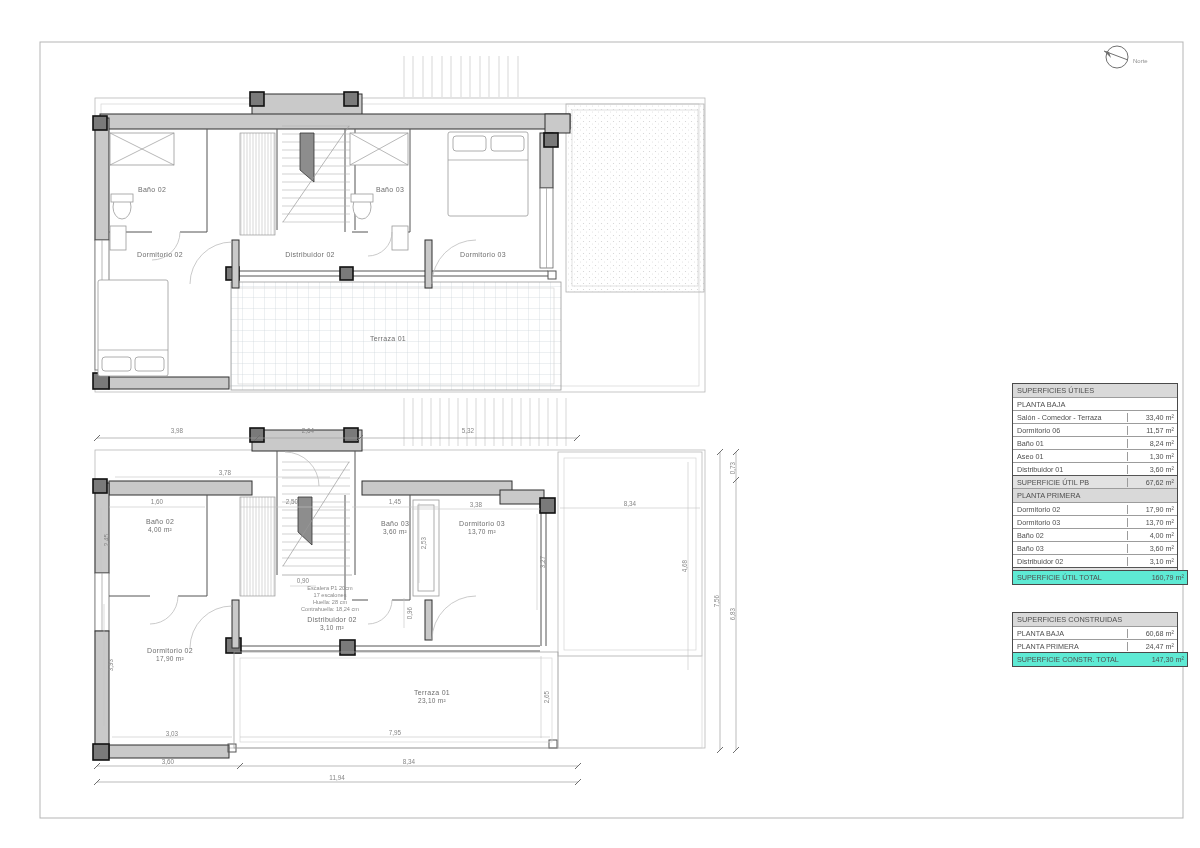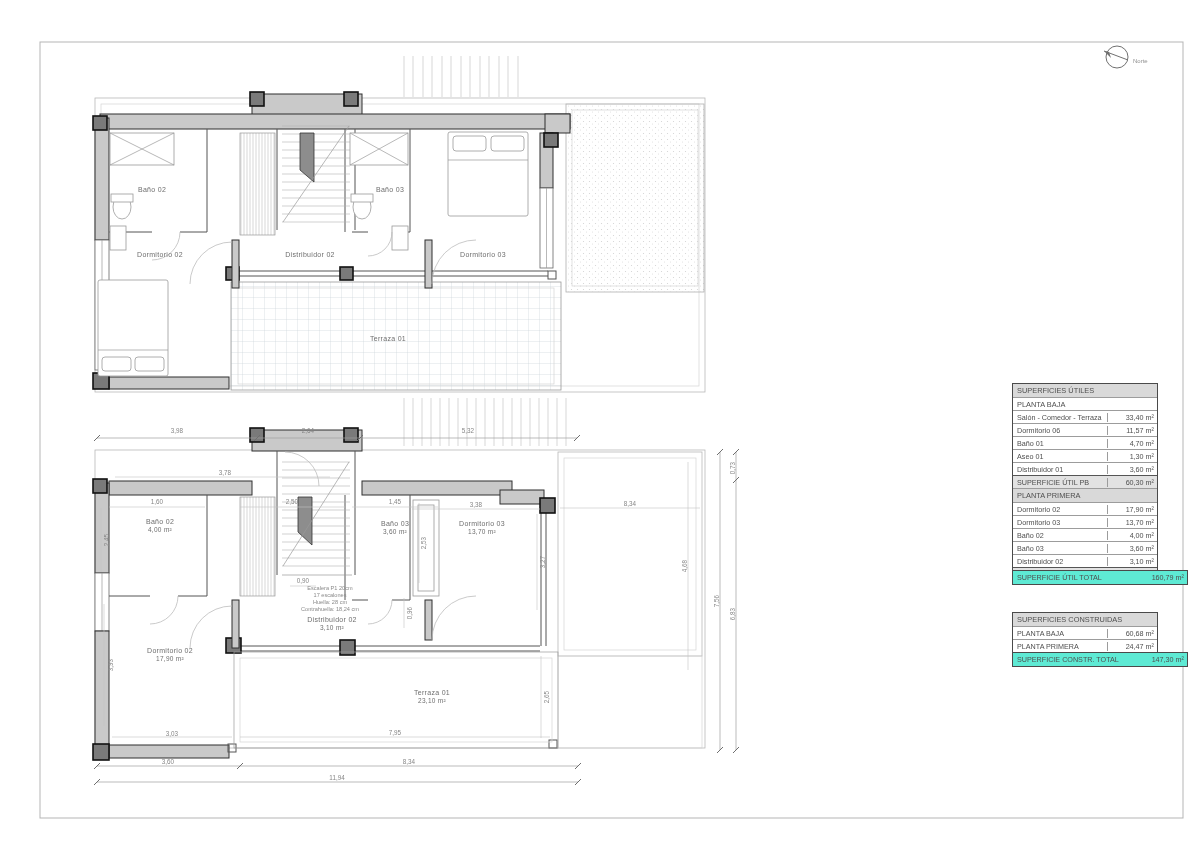--- a/index.html
+++ b/index.html
@@ -24,21 +24,21 @@
   .stripe{stroke:#c6c6c6;stroke-width:.7;fill:none;}
   
   .lbl{position:absolute;transform:translate(-50%,-50%);font-size:7px;color:#6e6e6e;
        white-space:nowrap;letter-spacing:.3px;}
   .area{font-size:6.5px;}
   .dim{position:absolute;transform:translate(-50%,-50%);font-size:6.3px;color:#868686;white-space:nowrap;}
   .dimv{transform:translate(-50%,-50%) rotate(-90deg);}
   .note{position:absolute;transform:translate(-50%,-50%);font-size:5.6px;color:#8a8a8a;white-space:nowrap;}
   .north-lbl{position:absolute;font-size:6px;color:#909090;}
   
-  .tbl{position:absolute;left:1012px;width:146px;border:1.5px solid #4a4a4a;background:#fff;
+  .tbl{position:absolute;left:1012px;width:166px;border:1.5px solid #4a4a4a;background:#fff;
        font-size:7.2px;color:#4f4f4f;box-sizing:border-box;}
   .trow{display:flex;height:12px;align-items:center;border-top:.8px solid #9c9c9c;}
   .trow.first{border-top:none;}
   .trow.hd{background:#d9d9d9;height:13px;font-size:7.4px;}
   .trow.sub{background:#fff;font-size:7.4px;}
   .trow.total{background:#e2e2e2;border-top:1.2px solid #555;}
   .tname{flex:1;padding:0 4px;white-space:nowrap;overflow:hidden;}
   .tval{width:46px;text-align:right;padding-right:3px;border-left:.8px solid #9c9c9c;white-space:nowrap;}
   .tbox{position:absolute;left:1012px;width:176px;height:15px;border:1.8px solid #4a4a4a;
         background:#5eead4;display:flex;align-items:center;font-size:7.2px;color:#4f4f4f;
@@ -288,33 +288,33 @@
   <div class="trow">
     <div class="tname">Salón - Comedor - Terraza</div>
     <div class="tval">33,40 m²</div>
   </div>
   <div class="trow">
     <div class="tname">Dormitorio 06</div>
     <div class="tval">11,57 m²</div>
   </div>
   <div class="trow">
     <div class="tname">Baño 01</div>
-    <div class="tval">4,70 m²</div>
+    <div class="tval">8,24 m²</div>
   </div>
   <div class="trow">
     <div class="tname">Aseo 01</div>
     <div class="tval">1,30 m²</div>
   </div>
   <div class="trow">
     <div class="tname">Distribuidor 01</div>
     <div class="tval">3,60 m²</div>
   </div>
   <div class="trow total">
     <div class="tname">SUPERFICIE ÚTIL PB</div>
-    <div class="tval">60,30 m²</div>
+    <div class="tval">67,62 m²</div>
   </div>
   <div class="trow hd">
     <div class="tname">PLANTA PRIMERA</div>
   </div>
   <div class="trow">
     <div class="tname">Dormitorio 02</div>
     <div class="tval">17,90 m²</div>
   </div>
   <div class="trow">
     <div class="tname">Dormitorio 03</div>

